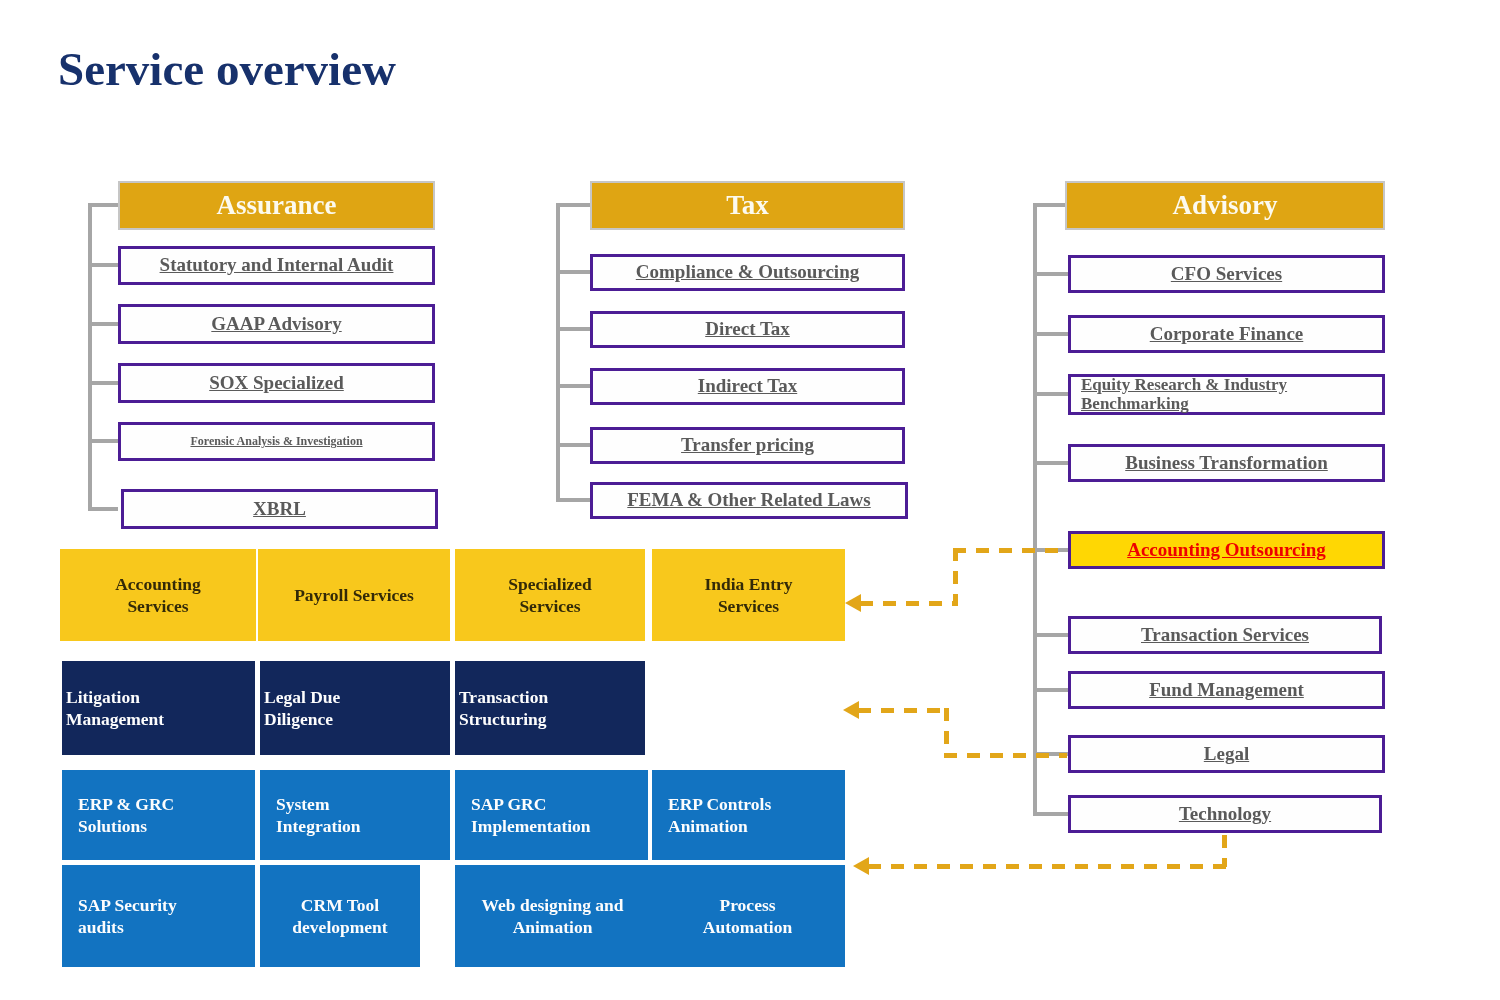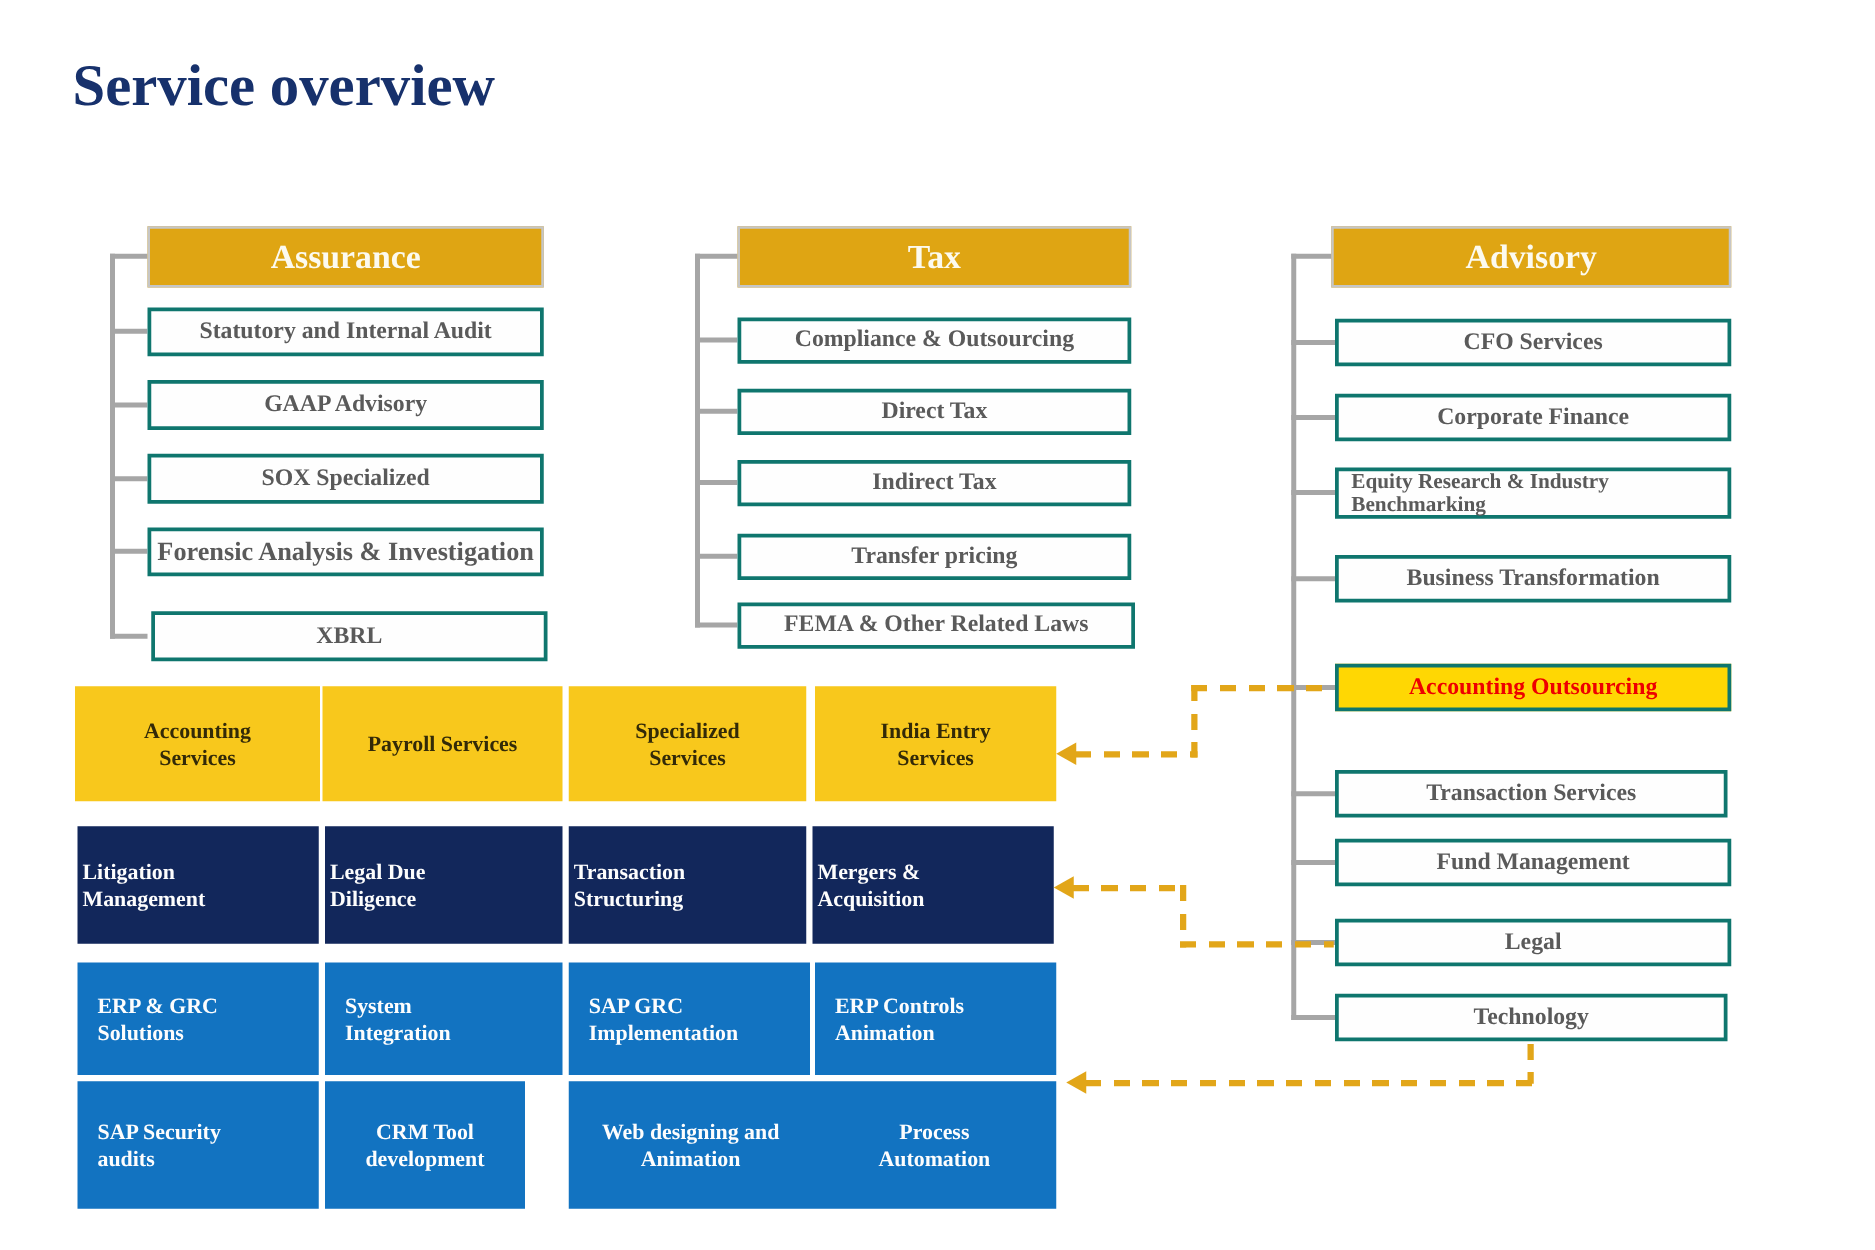--- a/index.html
+++ b/index.html
@@ -11,25 +11,25 @@
     position:absolute;left:58px;top:42px;font-size:47px;font-weight:bold;color:#17316C;
   }
   
   .col-header{
     position:absolute;height:49px;background:#DFA513;border:2px solid #C6C6C6;
     display:flex;align-items:center;justify-content:center;
     color:#FCFAEF;font-size:27px;font-weight:bold;box-sizing:border-box;
   }
   
   .item{
-    position:absolute;background:#FEFEFE;border:3px solid #0f766e;box-sizing:border-box;
+    position:absolute;background:#FEFEFE;border:3px solid #4c1d95;box-sizing:border-box;
     display:flex;align-items:center;justify-content:center;
-    color:#5A5A5A;font-size:19px;font-weight:bold;text-align:center;line-height:1.1;
+    color:#5A5A5A;font-size:19px;font-weight:bold;text-align:center;line-height:1.1;text-decoration:underline;
   }
-  .item.small{font-size:21px;}
+  .item.small{font-size:12px;}
   .item.two-line{justify-content:flex-start;text-align:left;padding-left:10px;font-size:17px;}
   .item.hl{background:#FFD703;color:#EE0000;}
   
   .conn{position:absolute;background:#A6A6A6;}
   
   .gbox{
     position:absolute;box-sizing:border-box;display:flex;align-items:center;
     font-weight:bold;font-size:17.5px;line-height:1.28;
   }
   .gbox.yellow{background:#F8C81C;color:#332A08;justify-content:center;text-align:center;}
@@ -123,23 +123,20 @@
 
   <div class="gbox navy" style="left:62px;top:661px;width:193px;height:94px">
     <span class="wrap-narrow">Litigation Management</span>
   </div>
   <div class="gbox navy" style="left:260px;top:661px;width:190px;height:94px">
     <span class="wrap-narrow">Legal Due Diligence</span>
   </div>
   <div class="gbox navy" style="left:455px;top:661px;width:190px;height:94px">
     <span class="wrap-narrow">Transaction Structuring</span>
   </div>
-  <div class="gbox navy" style="left:650px;top:661px;width:193px;height:94px">
-    <span class="wrap-narrow">Mergers &amp; Acquisition</span>
-  </div>
 
   <div class="gbox blue" style="left:62px;top:770px;width:193px;height:90px">
     <span class="wrap-mid">ERP &amp; GRC Solutions</span>
   </div>
   <div class="gbox blue" style="left:260px;top:770px;width:190px;height:90px">
     <span class="wrap-mid">System Integration</span>
   </div>
   <div class="gbox blue" style="left:455px;top:770px;width:193px;height:90px">
     <span class="wrap-mid">SAP GRC Implementation</span>
   </div>

